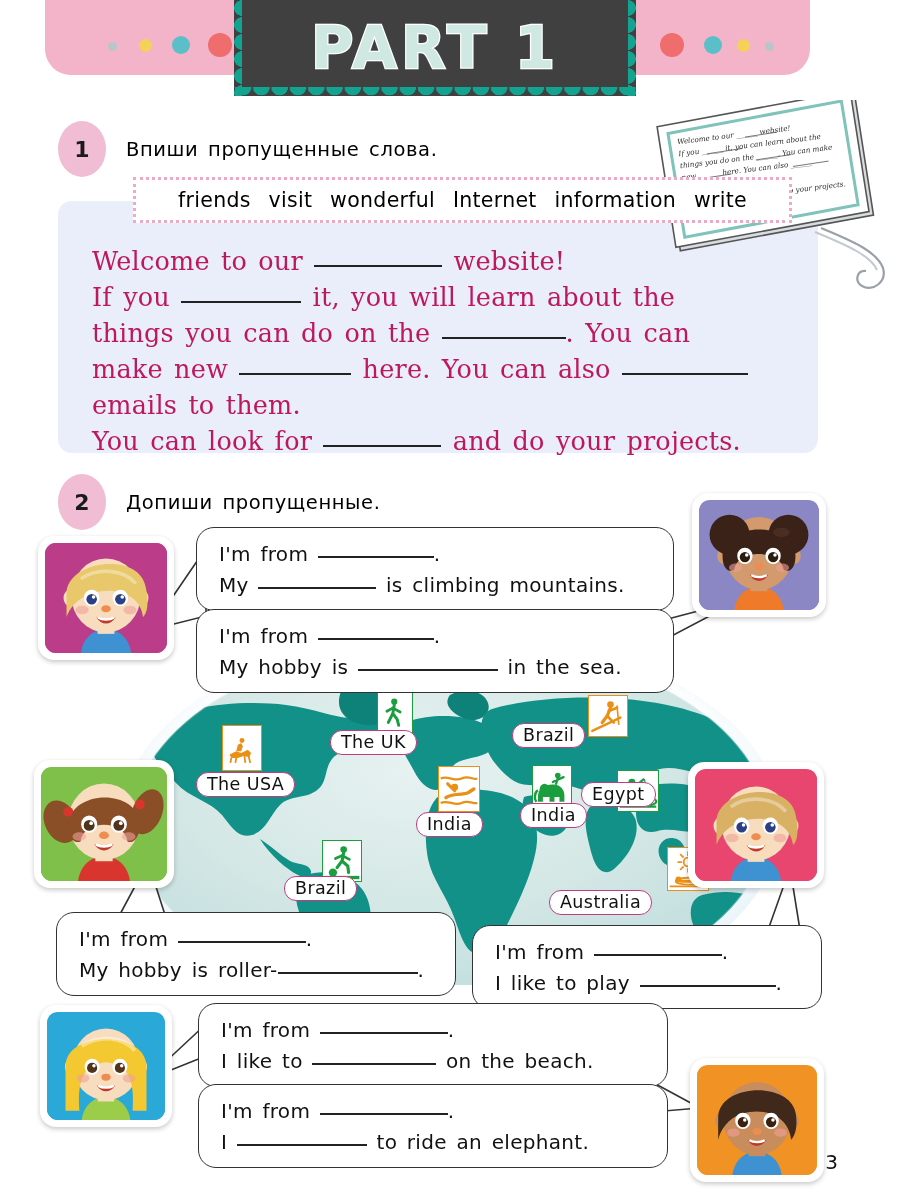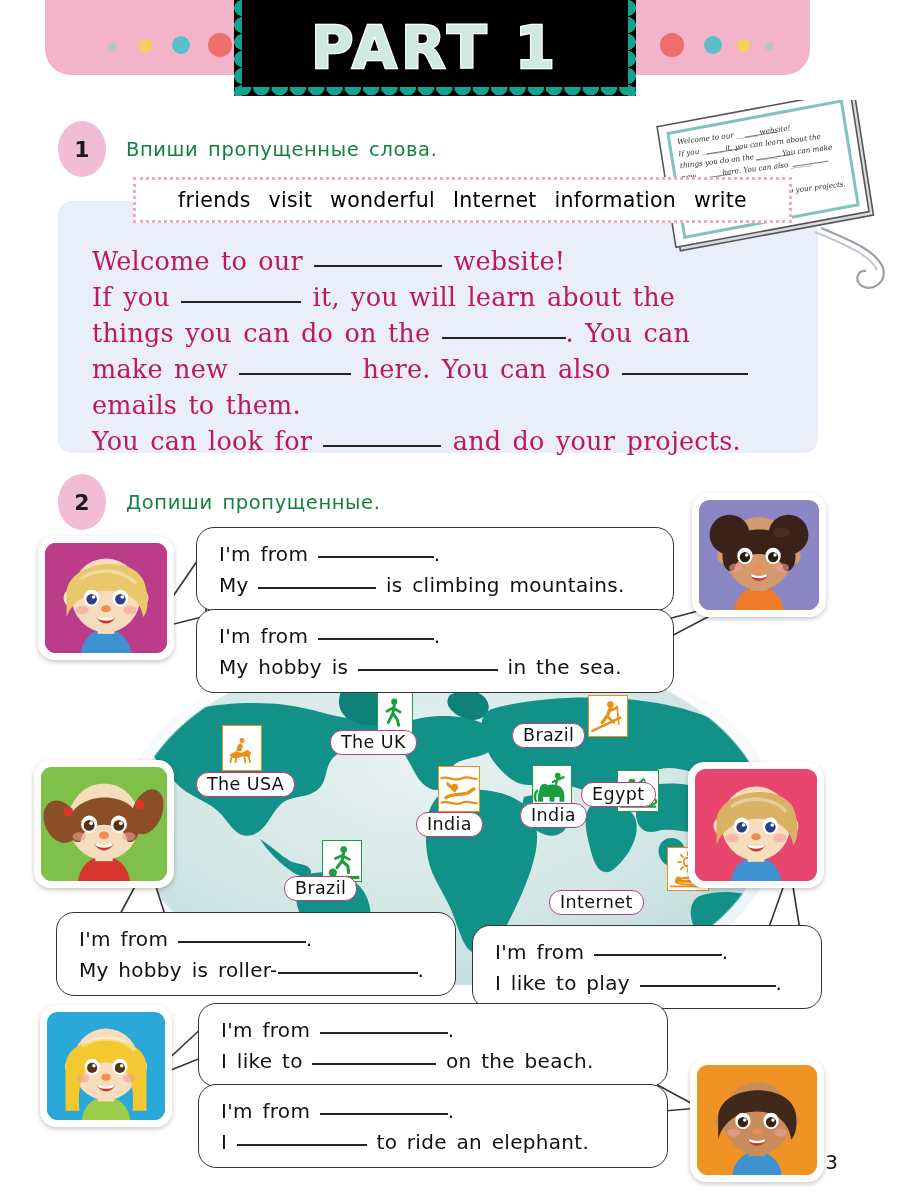--- a/index.html
+++ b/index.html
@@ -27,21 +27,21 @@
   }
   .pink-bar.left  { left: 45px;  width: 350px; border-bottom-left-radius: 26px; border-bottom-right-radius: 0; }
   .pink-bar.right { left: 480px; width: 330px; border-bottom-right-radius: 26px; }
 
   .dot { position: absolute; border-radius: 50%; }
 
   #part-badge {
     position: absolute;
     left: 234px; top: 0;
     width: 402px; height: 96px;
-    background: #000000;
+    background: #404040;
     display: flex;
     align-items: center;
     justify-content: center;
   }
   
   #part-badge::after {
     content: "";
     position: absolute;
     left: 0; bottom: -9px;
     width: 402px; height: 18px;
@@ -78,21 +78,21 @@
     width: 48px; height: 56px;
     border-radius: 50%;
     background: #f0bdd4;
     display: flex; align-items: center; justify-content: center;
     font-size: 22px; font-weight: bold; color: #1a1a1a;
     font-family: "DejaVu Sans", sans-serif;
   }
   .ex-text {
     position: absolute;
     font-size: 19.5px;
-    color: #15803d;
+    color: #000000;
     letter-spacing: 0.6px;
     word-spacing: 3px;
     font-family: "DejaVu Sans", sans-serif;
   }
 
   
   #word-bank {
     position: absolute;
     left: 133px; top: 177px;
     width: 659px; height: 46px;
@@ -418,21 +418,21 @@
         <g stroke="#eb9016" stroke-width="2">
                 <circle cx="23" cy="14" r="5" fill="none"></circle>
                 <path d="M23 2 V7 M23 21 V26 M11 14 H16 M30 14 H35
                          M14 5 L18 9 M28 19 L32 23 M32 5 L28 9 M18 19 L14 23"></path>
               </g>
               <ellipse cx="24" cy="36" rx="15" ry="4" fill="none" stroke="#eb9016" stroke-width="2.2"></ellipse>
               <circle cx="12" cy="34" r="3.4" fill="#eb9016"></circle>
               <path d="M15 36 H34" stroke="#eb9016" stroke-width="3.4" stroke-linecap="round"></path>
               <path d="M2 42 H 44" stroke="#eb9016" stroke-width="2"></path>
       </svg></div>
-    <div class="pin-label" style="left: 549px; top: 890px;">Internet</div>
+    <div class="pin-label" style="left: 549px; top: 890px;">Australia</div>
   </div>
 
 <div id="avatars">
     <div class="avatar" style="left: 38px; top: 536px; width: 136px; height: 124px;">
       <div class="frame" style="background: rgb(187, 61, 138);"><svg viewBox="0 0 102 92" width="100%" height="100%" preserveAspectRatio="xMidYMax meet">
       <rect x="0" y="0" width="102" height="92" fill="#bb3d8a"></rect>
 
       <path d="M30 92 C 32 78, 42 72, 51 72 C 60 72, 70 78, 72 92 Z" fill="#3f92d2"></path>
 
       <rect x="44" y="62" width="14" height="14" fill="#f7dcbd"></rect>

